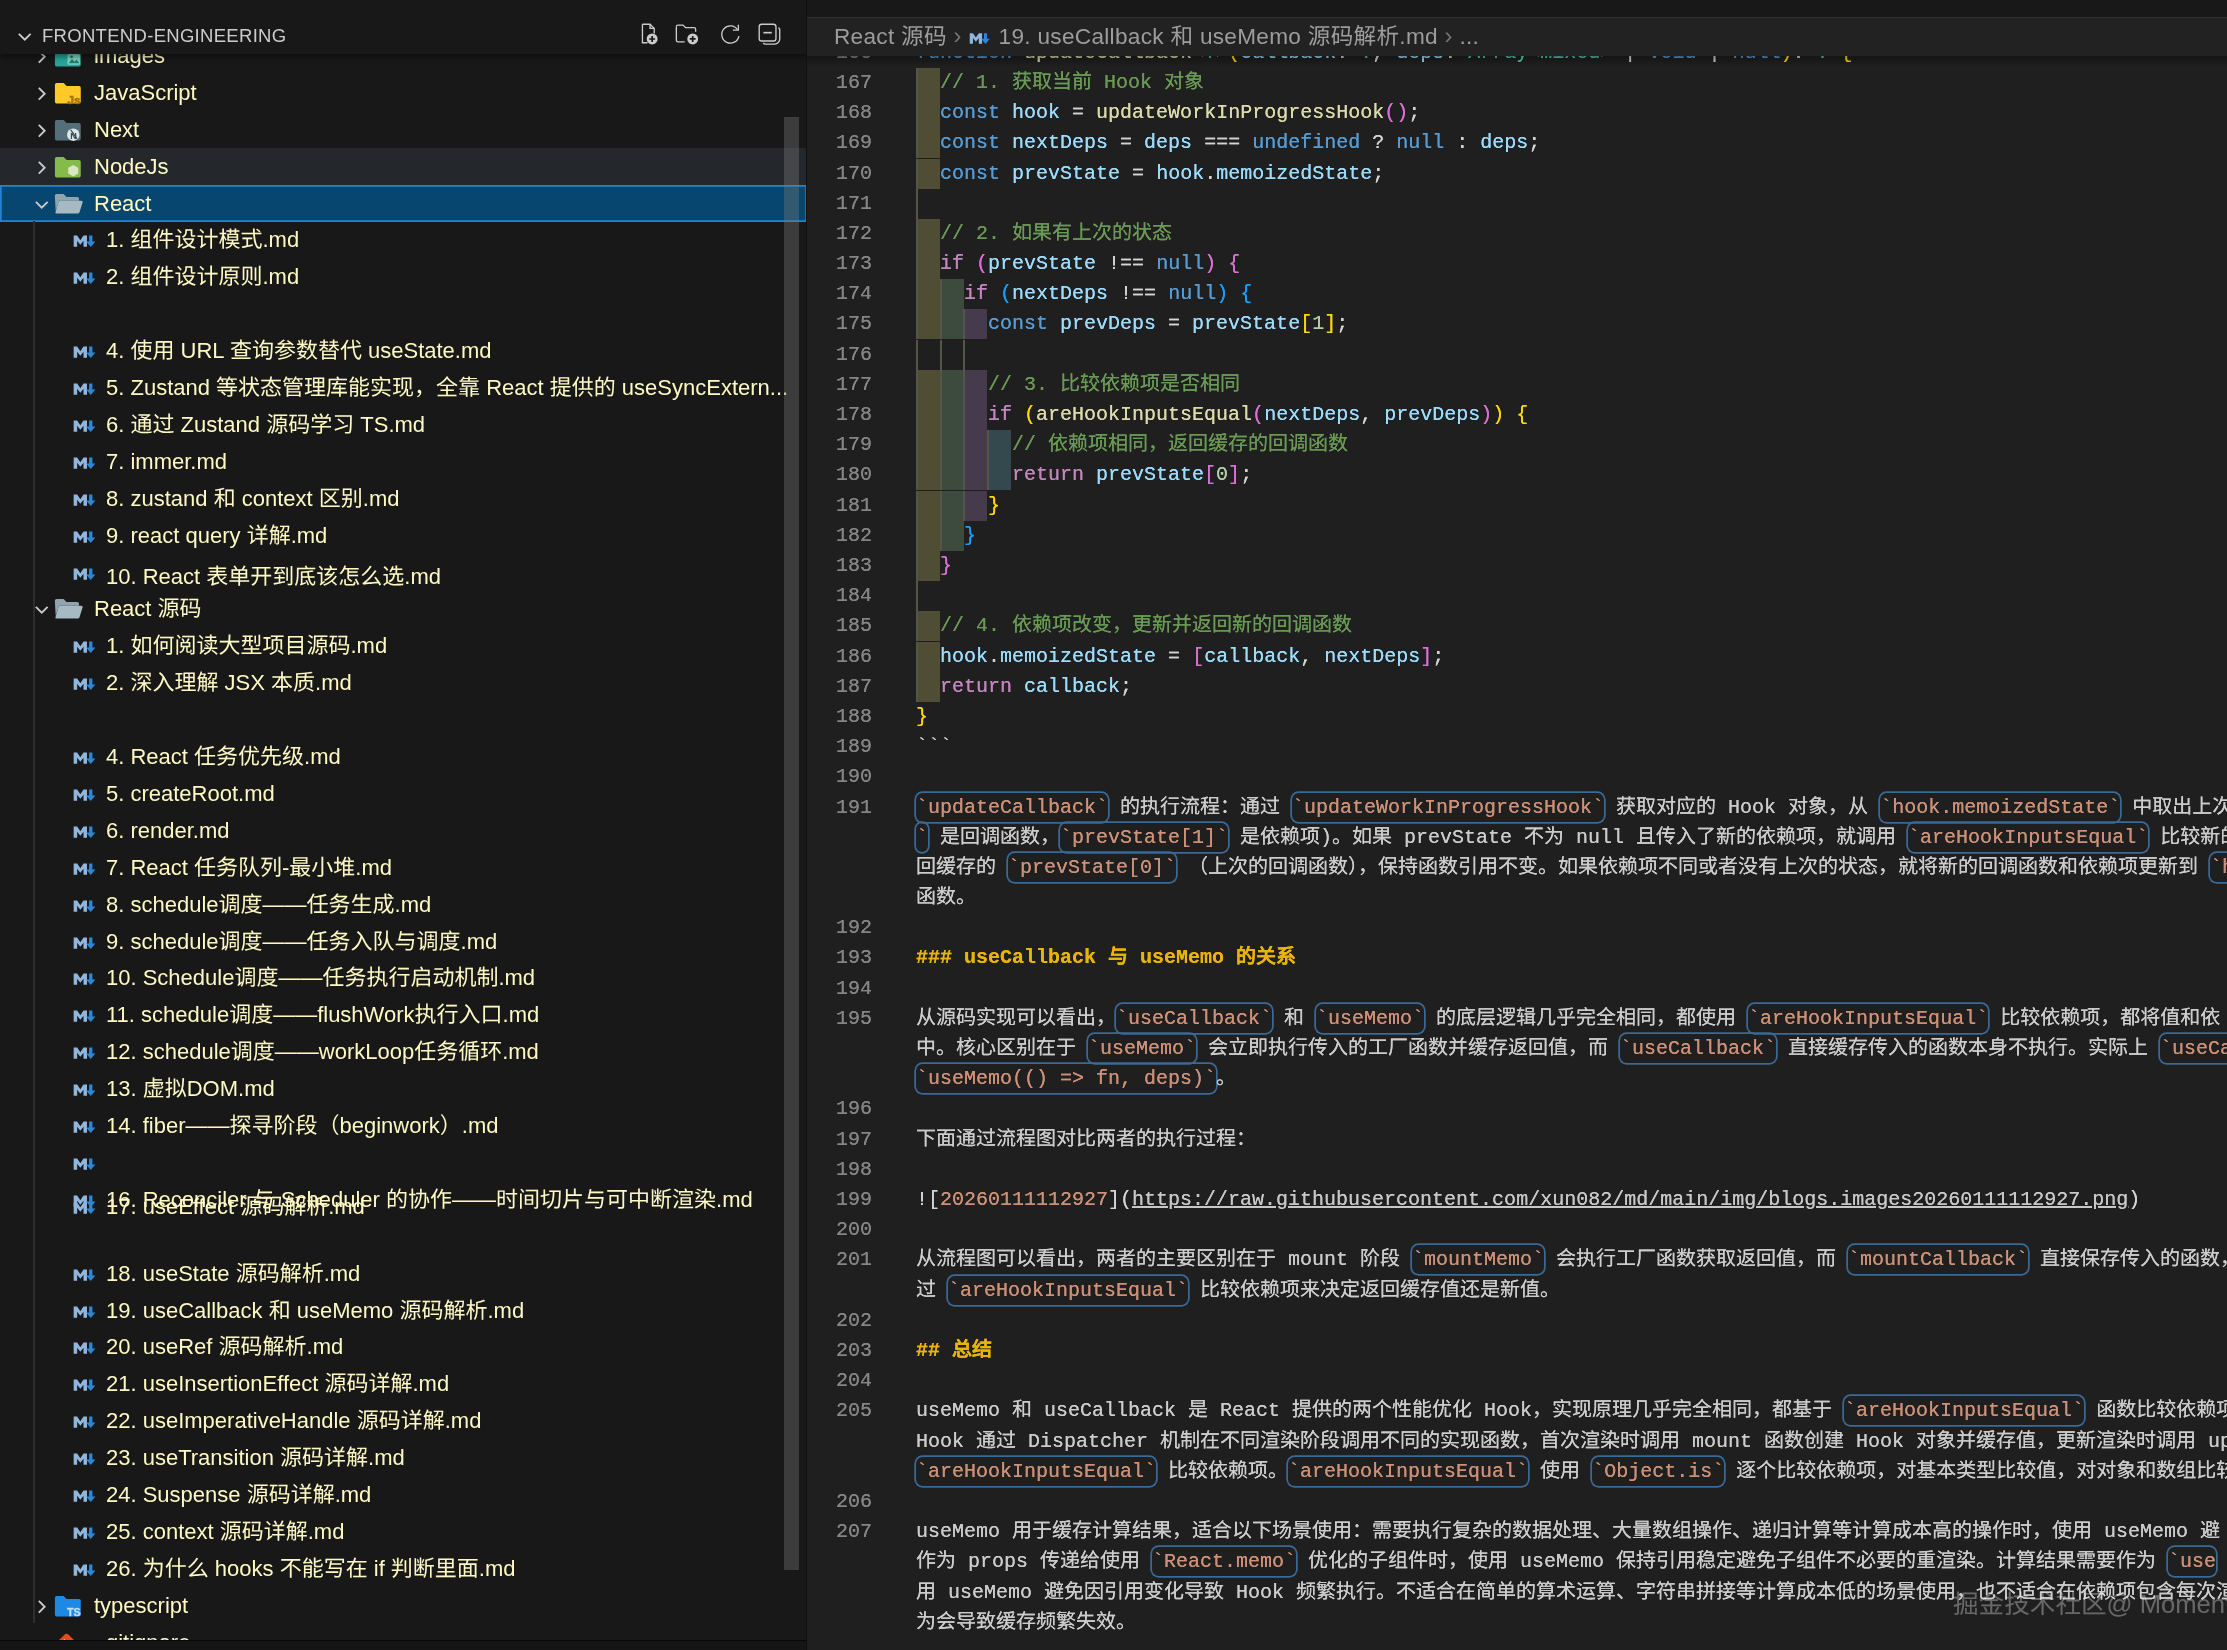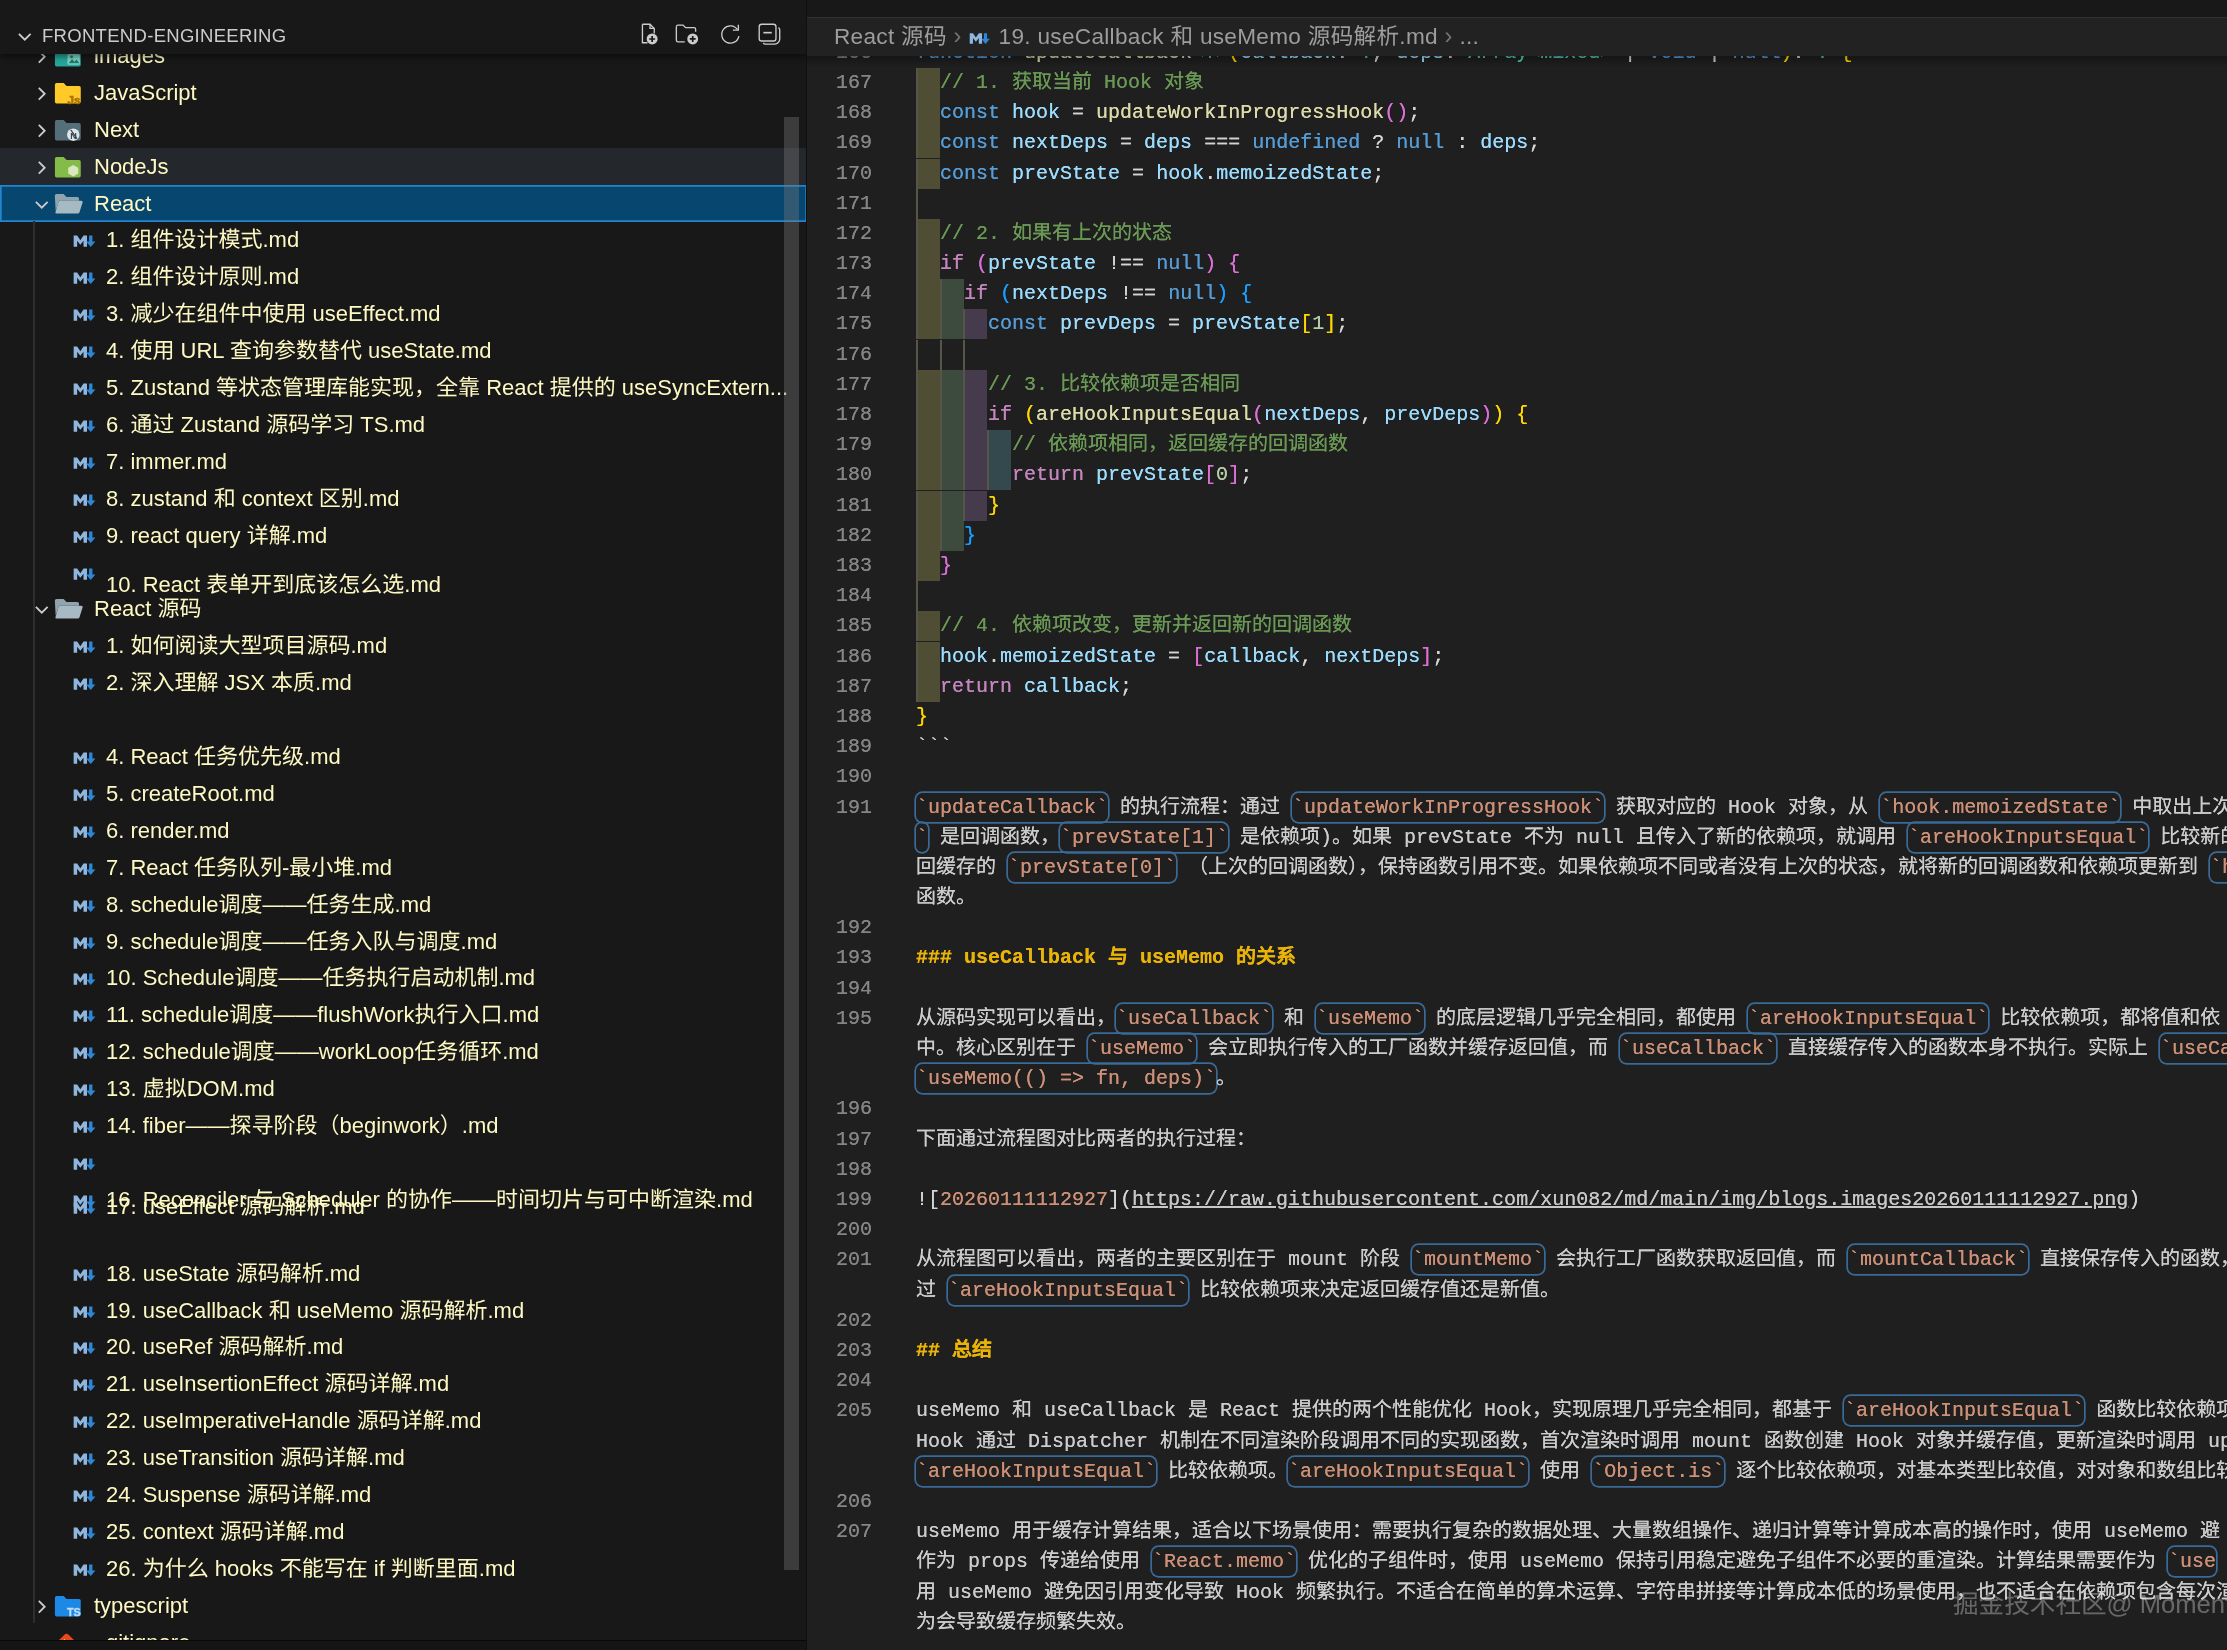--- a/index.html
+++ b/index.html
@@ -110,29 +110,20 @@
     </div>
 <div class="row" style="top:258px">
       <span style="position:absolute;left:72px;top:0;width:34px;height:37px">
         <svg width="25" height="20" viewBox="0 0 30 24" style="position:absolute;left:0;top:10">
           <path d="M2 19 V5.5 h4.2 L10 11 13.8 5.5 H18 V19 h-4.2 v-7.3 L10 16.6 6.2 11.7 V19 z" fill="#8fb6de"></path>
           <path d="M24.5 5.5 h-4 v7 h-3.6 l5.6 6.8 5.6-6.8 h-3.6 z" fill="#2e87d5"></path>
         </svg>
       </span>
       <span style="position:absolute;left:106px;top:0;white-space:pre">2. 组件设计原则.md</span>
     </div>
-<div class="row" style="top:295px">
-      <span style="position:absolute;left:72px;top:0;width:34px;height:37px">
-        <svg width="25" height="20" viewBox="0 0 30 24" style="position:absolute;left:0;top:10">
-          <path d="M2 19 V5.5 h4.2 L10 11 13.8 5.5 H18 V19 h-4.2 v-7.3 L10 16.6 6.2 11.7 V19 z" fill="#8fb6de"></path>
-          <path d="M24.5 5.5 h-4 v7 h-3.6 l5.6 6.8 5.6-6.8 h-3.6 z" fill="#2e87d5"></path>
-        </svg>
-      </span>
-      <span style="position:absolute;left:106px;top:0;white-space:pre">3. 减少在组件中使用 useEffect.md</span>
-    </div>
 <div class="row" style="top:332px">
       <span style="position:absolute;left:72px;top:0;width:34px;height:37px">
         <svg width="25" height="20" viewBox="0 0 30 24" style="position:absolute;left:0;top:10">
           <path d="M2 19 V5.5 h4.2 L10 11 13.8 5.5 H18 V19 h-4.2 v-7.3 L10 16.6 6.2 11.7 V19 z" fill="#8fb6de"></path>
           <path d="M24.5 5.5 h-4 v7 h-3.6 l5.6 6.8 5.6-6.8 h-3.6 z" fill="#2e87d5"></path>
         </svg>
       </span>
       <span style="position:absolute;left:106px;top:0;white-space:pre">4. 使用 URL 查询参数替代 useState.md</span>
     </div>
 <div class="row" style="top:369px">
@@ -180,21 +171,21 @@
       </span>
       <span style="position:absolute;left:106px;top:0;white-space:pre">9. react query 详解.md</span>
     </div>
 <div class="row" style="top:554px">
       <span style="position:absolute;left:72px;top:0;width:34px;height:37px">
         <svg width="25" height="20" viewBox="0 0 30 24" style="position:absolute;left:0;top:10">
           <path d="M2 19 V5.5 h4.2 L10 11 13.8 5.5 H18 V19 h-4.2 v-7.3 L10 16.6 6.2 11.7 V19 z" fill="#8fb6de"></path>
           <path d="M24.5 5.5 h-4 v7 h-3.6 l5.6 6.8 5.6-6.8 h-3.6 z" fill="#2e87d5"></path>
         </svg>
       </span>
-      <span style="position:absolute;left:106px;top:12px;white-space:pre">10. React 表单开到底该怎么选.md</span>
+      <span style="position:absolute;left:106px;top:4px;white-space:pre">10. React 表单开到底该怎么选.md</span>
     </div>
 <div class="row" style="top:590px">
       <span style="position:absolute;left:30px;top:0;width:23.5px;height:37px">
         <svg width="23.5" height="23.5" viewBox="0 0 28 28" style="position:absolute;left:0;top:8">
           <path d="M7 10.5 l7 7 7-7" stroke="#cccccc" stroke-width="2.2" fill="none"></path>
         </svg>
       </span>
       <span style="position:absolute;left:54px;top:0;width:34px;height:37px">
         <svg width="30" height="25" viewBox="0 0 36 30" style="position:absolute;left:0;top:7">
           <path d="M1 4.5 a2 2 0 0 1 2-2 h8.5 l3.5 3.5 h13 a2 2 0 0 1 2 2 v2.5 h-24 l-4 12 z" fill="#90a4ae"></path>

